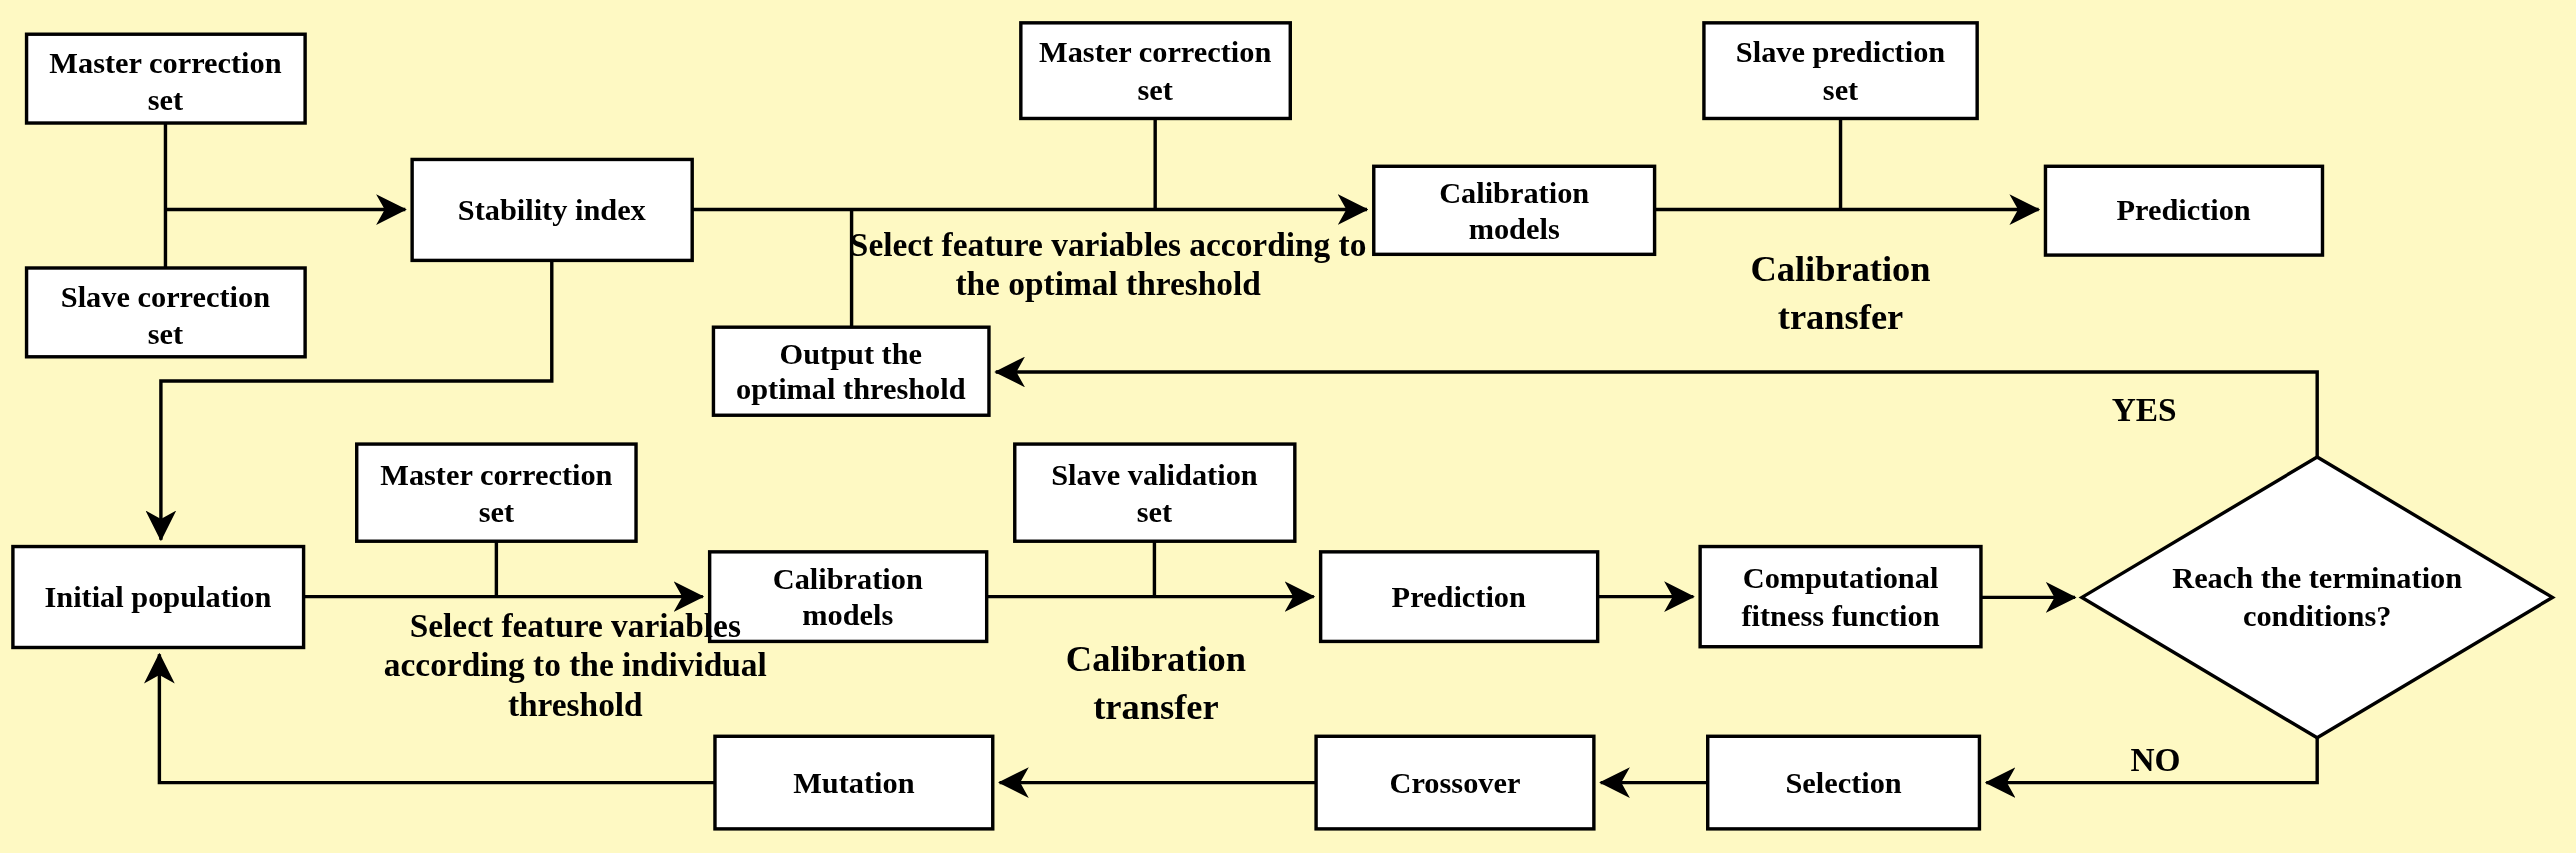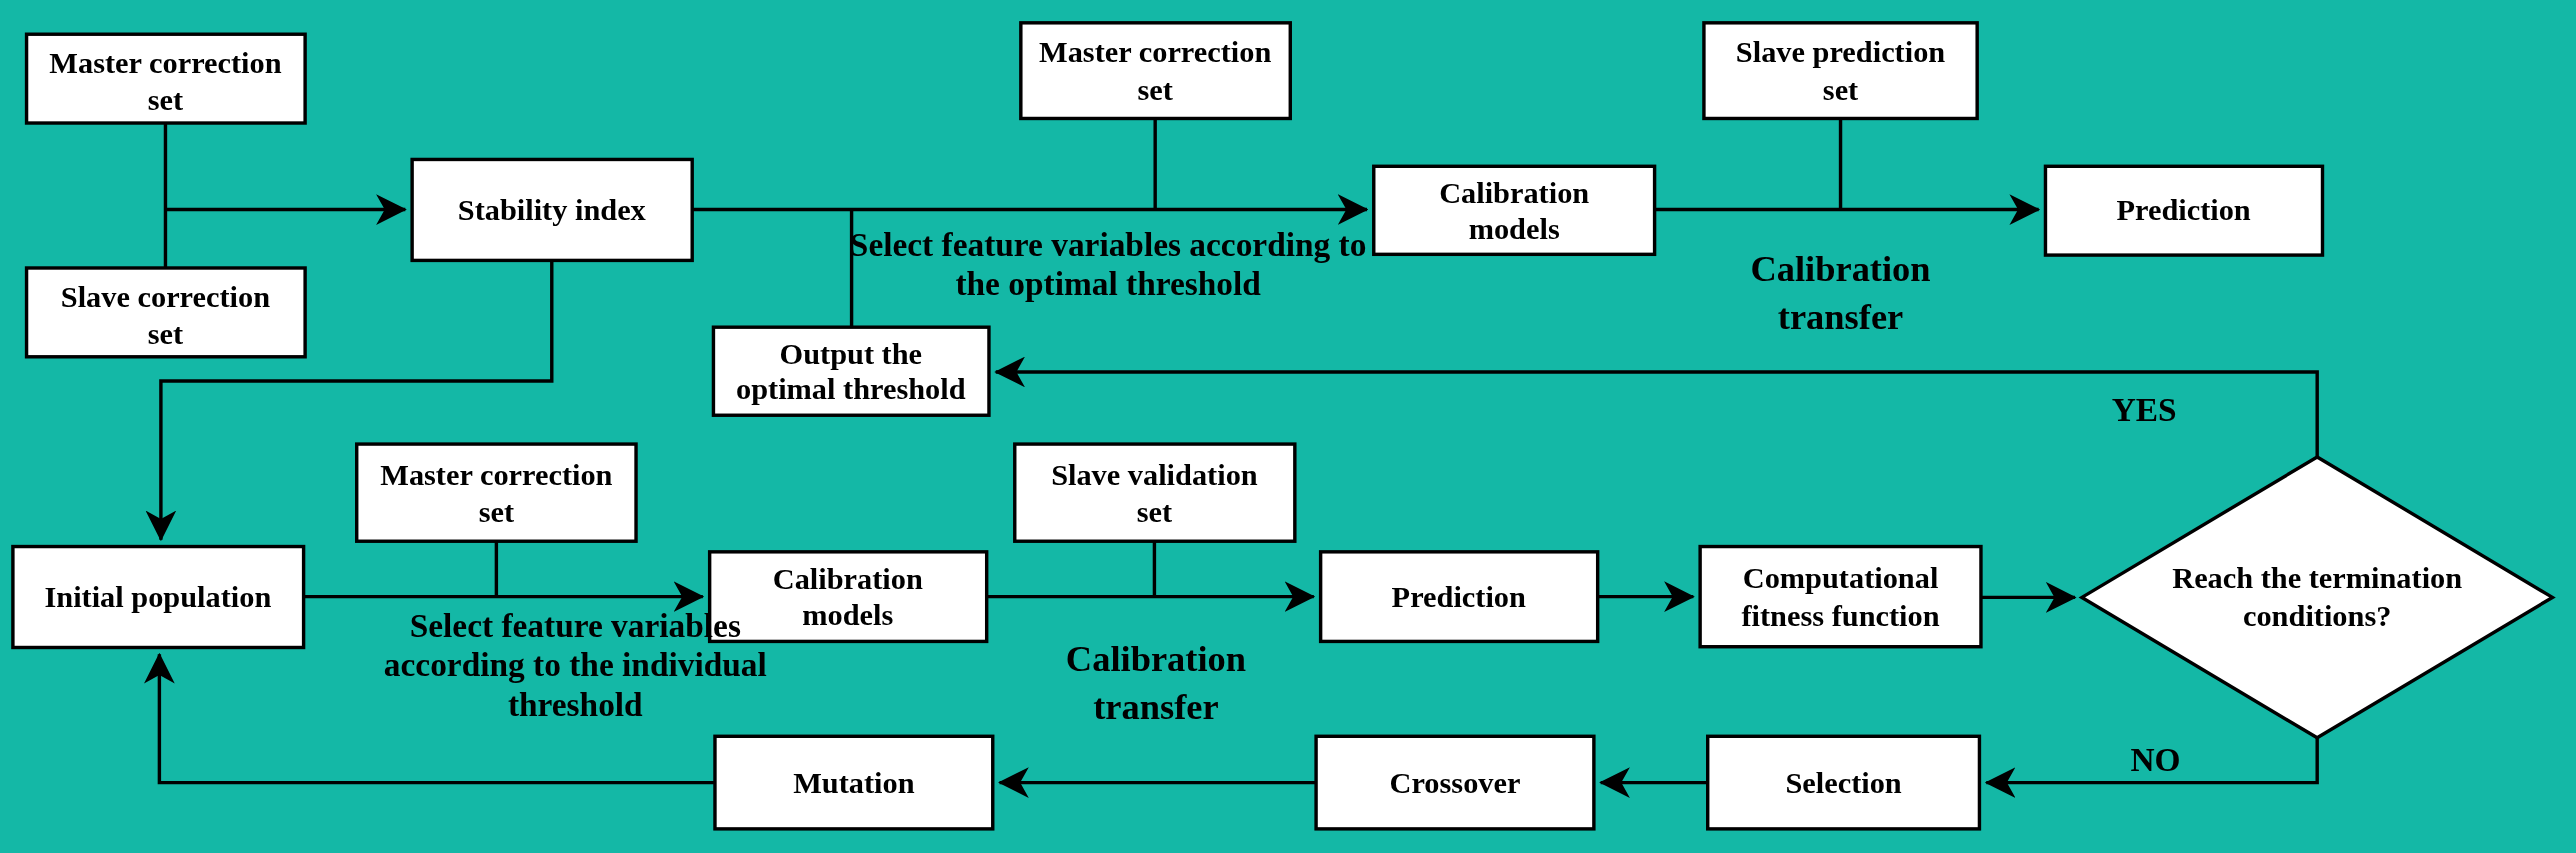--- a/index.html
+++ b/index.html
@@ -3,21 +3,21 @@
 <meta charset="utf-8">
 <style>
   html, body {
     margin: 0;
     padding: 0;
     background: #ffffff;
   }
   .canvas {
     width: 2576px;
     height: 854px;
-    background: #14b8a6;
+    background: #fef9c3;
     position: relative;
   }
   svg { display: block; width: 100%; height: 100%; }
   .box {
     fill: #ffffff;
     stroke: #000000;
     stroke-width: 4.5;
   }
   .edge {
     stroke: #000000;

